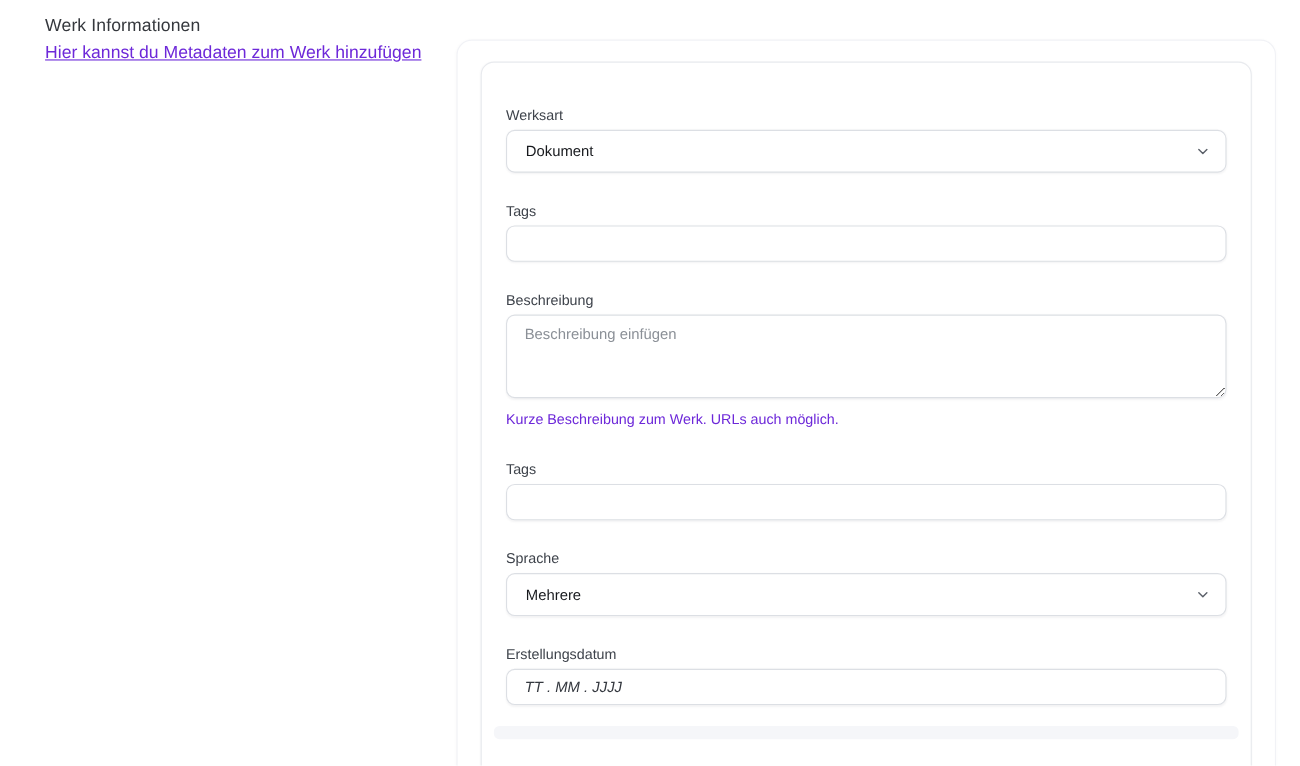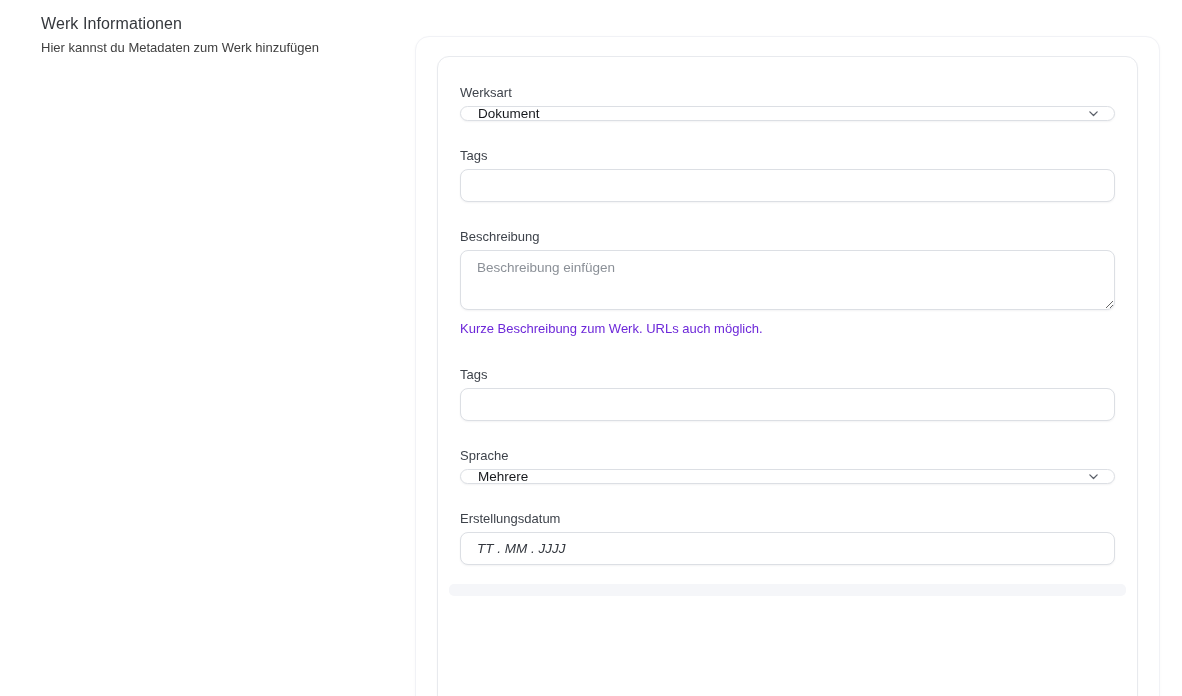--- a/index.html
+++ b/index.html
@@ -23,23 +23,24 @@
   }
   .section-title {
     margin: 0;
     font-size: 16px;
     font-weight: 500;
     color: #35383d;
     letter-spacing: 0.1px;
   }
   .section-subtitle {
     margin: 7px 0 0;
-    font-size: 13px;
+    font-size: 16px;
     font-weight: 400;
-    color: #404040;
+    color: #6d28d9;
+    text-decoration: underline;
   }
 
   
   .form-panel {
     position: absolute;
     left: 415px;
     top: 36px;
     width: 745px;
     height: 690px;
     background: #ffffff;
@@ -60,41 +61,41 @@
     padding: 28px 22px 0 22px;
   }
   .card-title {
     margin: 0 0 24px;
     font-size: 17px;
     font-weight: 400;
     color: #25282d;
   }
 
   .field { margin-top: 27px; }
-  .field.first { margin-top: 0; }
+  .field.first { margin-top: 12px; }
   .field.after-helper { margin-top: 31px; }
 
   .field-label {
     display: block;
     font-size: 13px;
     font-weight: 400;
     color: #3e434b;
     margin-bottom: 6px;
   }
 
   .control {
     width: 100%;
     background: #ffffff;
     border: 1px solid #dcdfe4;
     border-radius: 8px;
     box-shadow: 0 1px 2px rgba(16, 24, 40, 0.05);
   }
 
   .select-control {
-    height: 15px;
+    height: 39px;
     display: flex;
     align-items: center;
     justify-content: space-between;
     padding: 0 14px 0 17px;
     cursor: pointer;
   }
   .select-value {
     font-size: 13.5px;
     color: #17191d;
   }
@@ -105,21 +106,21 @@
     padding: 0 16px;
     font-family: inherit;
     font-size: 13.5px;
     color: #34383f;
     outline: none;
     font-style: italic;
   }
 
   .textarea-input {
     display: block;
-    height: 60px;
+    height: 76px;
     padding: 9px 16px;
     font-family: inherit;
     font-size: 13.5px;
     color: #17191d;
     outline: none;
     resize: both;
   }
   .textarea-input::placeholder,
   .text-input::placeholder { color: #8b9097; opacity: 1; }
 

